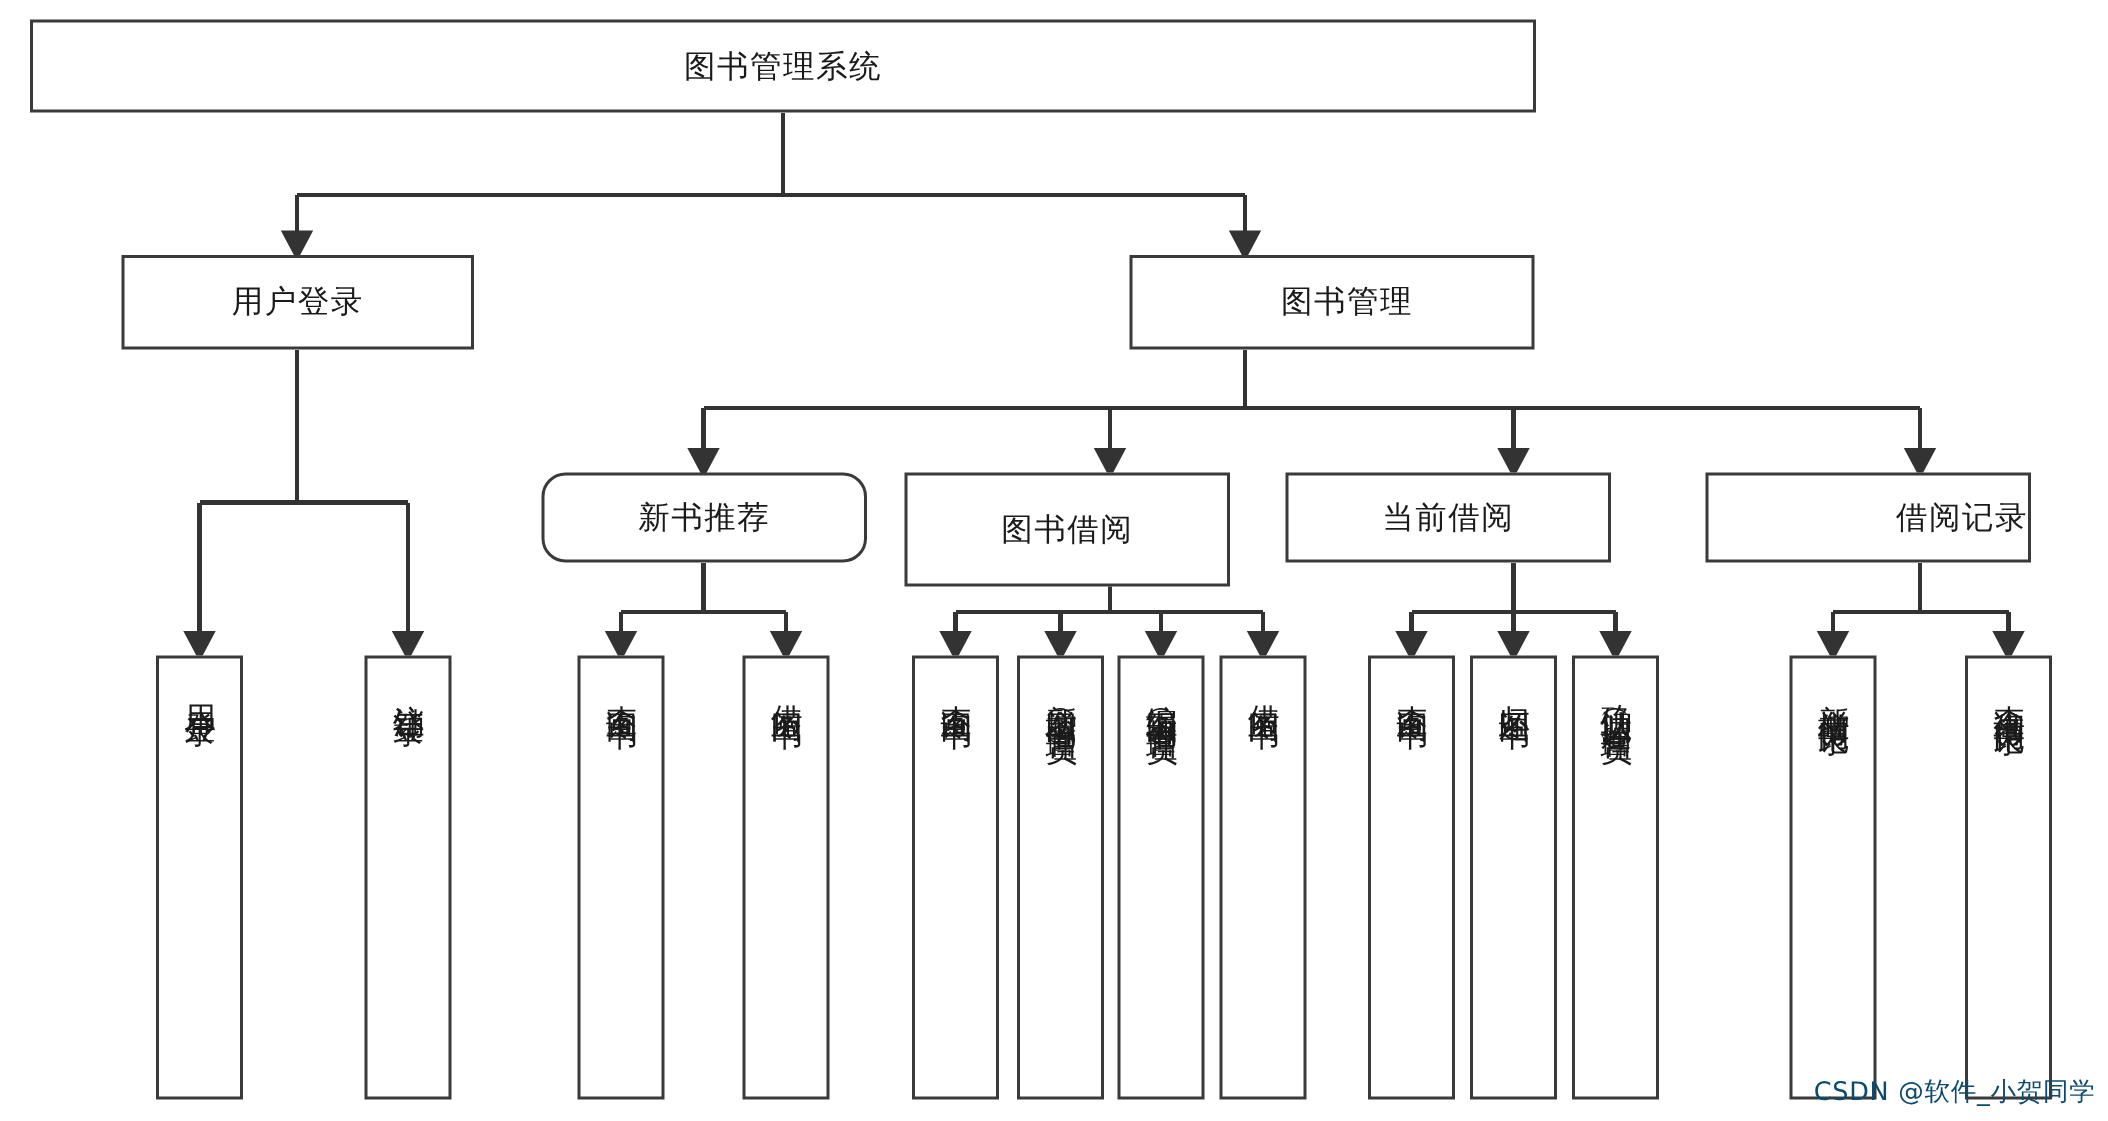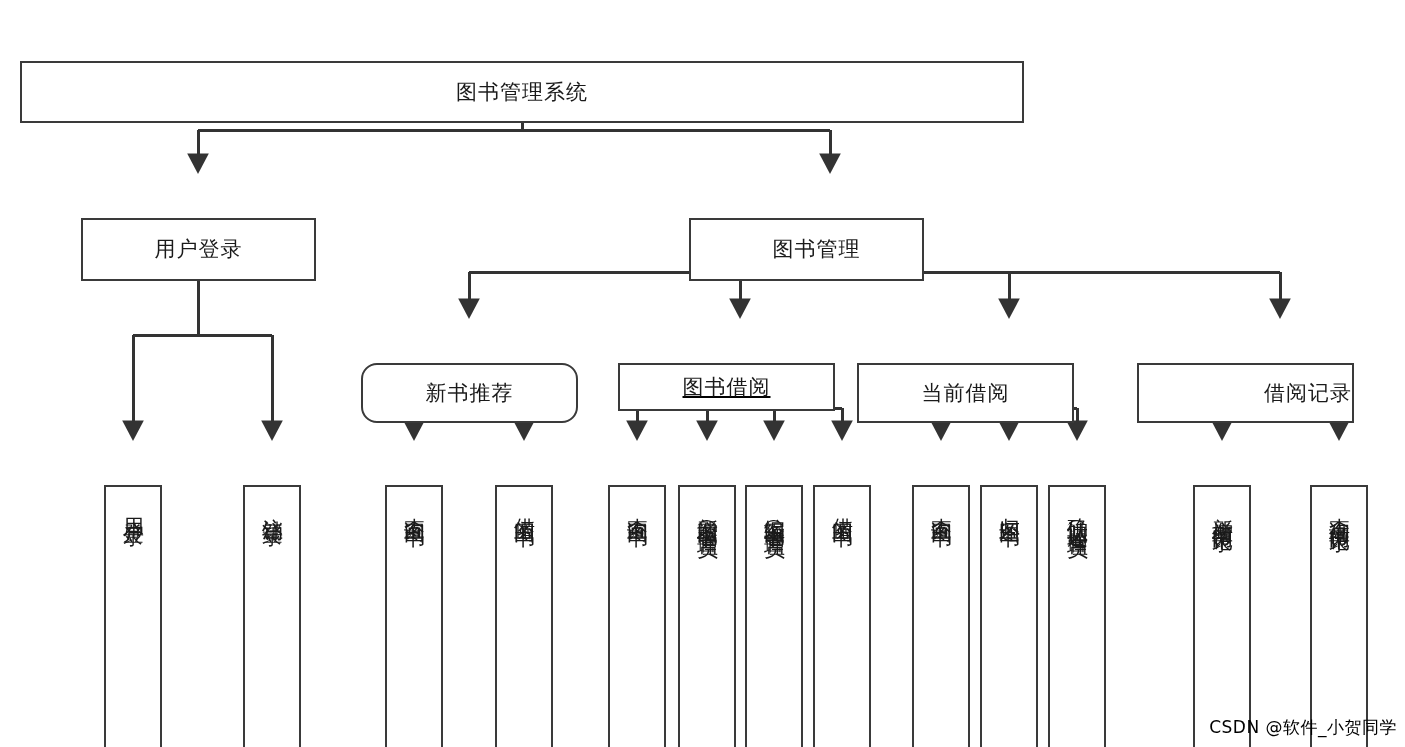--- a/index.html
+++ b/index.html
@@ -27,21 +27,20 @@
   }
   .node {
     position: absolute;
     box-sizing: border-box;
     background: #ffffff;
     border: 2px solid #3a3a3a;
     display: flex;
     align-items: center;
     justify-content: center;
     z-index: 3;
-    margin-top: 48px;
   }
   .node-label {
     color: #1a1a1a;
     font-size: 21px;
     line-height: 1.25;
     letter-spacing: 1px;
     white-space: nowrap;
     text-align: center;
   }
   .node.vertical {
@@ -54,21 +53,21 @@
     text-orientation: upright;
     white-space: nowrap;
     letter-spacing: 3px;
     font-size: 21px;
     line-height: 1;
   }
   #watermark {
     position: absolute;
     right: 8px;
     bottom: 8px;
-    color: #000000;
+    color: #0c4a6e;
     font-size: 17px;
     letter-spacing: 0.5px;
     z-index: 6;
     white-space: nowrap;
     user-select: none;
   }
 </style>
 </head>
 <body>
 
@@ -128,28 +127,28 @@
     </g>
   </svg>
 
   <div class="node" style="left:20px; top:13px; width:1004px; height:62px;">
     <span class="node-label">图书管理系统</span>
   </div>
 
   <div class="node" style="left:81px; top:170px; width:235px; height:63px;">
     <span class="node-label">用户登录</span>
   </div>
-  <div class="node" style="left:689px; top:170px; width:235px; height:63px;padding-left:20px;">
+  <div class="node" style="left:753px; top:170px; width:270px; height:63px;padding-left:20px;">
     <span class="node-label">图书管理</span>
   </div>
 
   <div class="node" style="left:361px; top:315px; width:217px; height:60px;border-radius:16px;">
     <span class="node-label">新书推荐</span>
   </div>
-  <div class="node" style="left:618px; top:315px; width:217px; height:48px;text-decoration:underline;">
+  <div class="node" style="left:603px; top:315px; width:217px; height:76px;">
     <span class="node-label">图书借阅</span>
   </div>
   <div class="node" style="left:857px; top:315px; width:217px; height:60px;">
     <span class="node-label">当前借阅</span>
   </div>
   <div class="node" style="left:1137px; top:315px; width:217px; height:60px;justify-content:flex-end;">
     <span class="node-label">借阅记录</span>
   </div>
 
   <div class="node vertical" style="left:104px; top:437px; width:58px; height:296px;">

